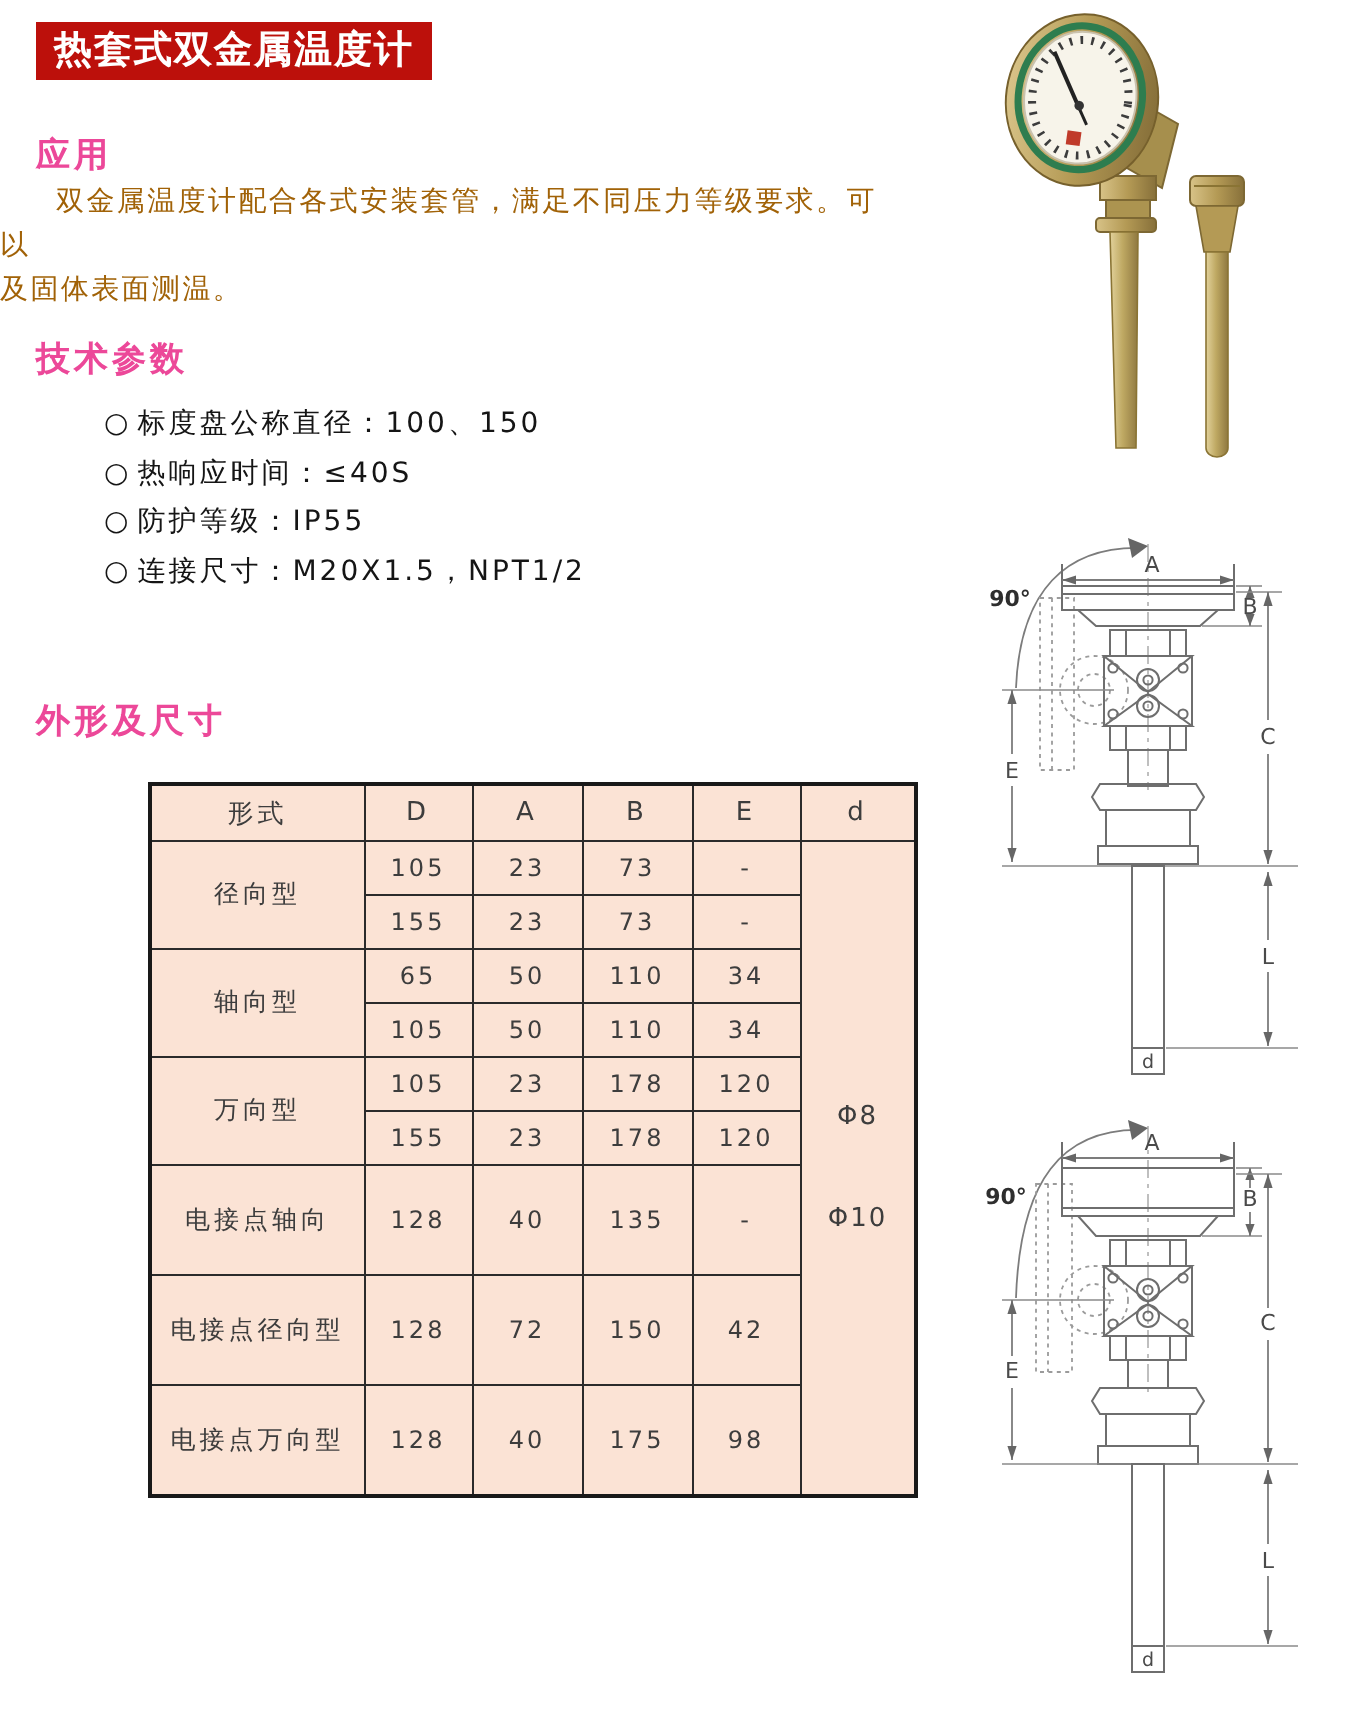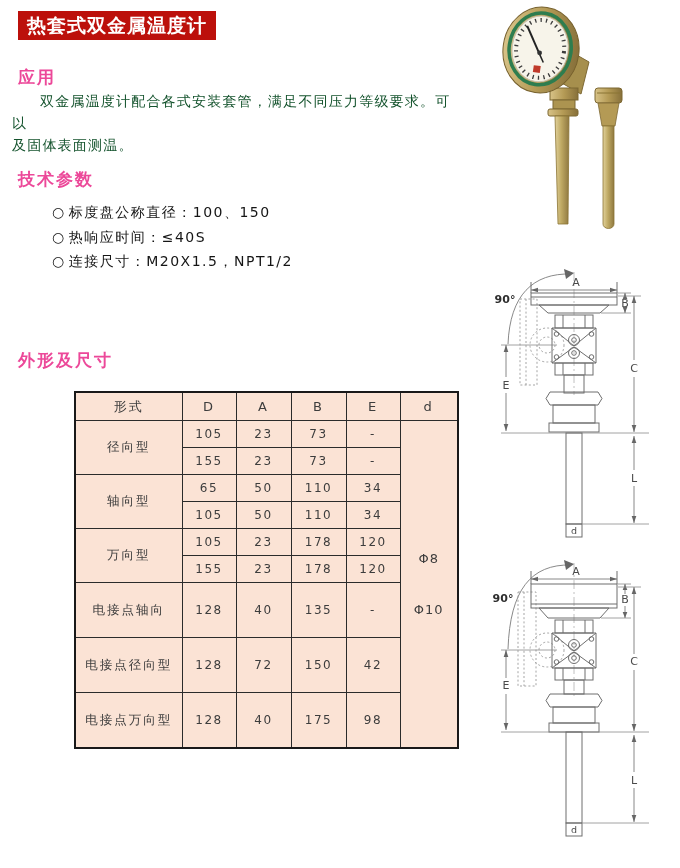--- a/index.html
+++ b/index.html
@@ -4,21 +4,21 @@
 <style>
   html,body{margin:0;padding:0;background:#ffffff;}
   .page{position:relative;width:680px;height:868px;background:#fff;overflow:hidden;
         font-family:"DejaVu Sans",sans-serif;border-radius:13px;}
   .title-bar{position:absolute;left:18px;top:11px;background:#bc100b;color:#fff;
         font-weight:bold;font-size:19px;line-height:29px;padding:0 9px;letter-spacing:1px;}
   .h{position:absolute;left:18px;margin:0;color:#ec4899;font-size:17px;font-weight:bold;letter-spacing:2px;}
   .app-h{top:66px;}
   .tech-h{top:168px;}
   .dim-h{top:349px;}
-  .para{position:absolute;left:12px;top:90px;width:448px;font-size:14px;color:#14532d;
+  .para{position:absolute;left:0;top:90px;width:448px;font-size:14px;color:#a16207;
         letter-spacing:1.2px;line-height:22px;}
   .pline.indent{text-indent:2em;}
   .params{position:absolute;left:52px;top:200px;font-size:14px;color:#151515;letter-spacing:1.5px;}
   .pitem{height:24.5px;line-height:24.5px;white-space:nowrap;}
   .bullet{margin-right:3px;}
   table.dims{position:absolute;left:26px;top:391px;width:383px;border-collapse:collapse;
         background:#fbe3d5;table-layout:fixed;font-size:12px;color:#3d3d3d;border:2px solid #191919;margin-left:48px;}
   .dims th,.dims td{border:1px solid #2b2b2b;text-align:center;padding:0;font-weight:normal;letter-spacing:1.5px;}
   .dims th{height:27px;font-size:13px;letter-spacing:2px;}
   .dims tr.r td{height:26px;}
@@ -87,20 +87,21 @@
   <h2 class="h app-h">应用</h2>
   <div class="para">
     <div class="pline indent">双金属温度计配合各式安装套管，满足不同压力等级要求。可以</div>
     <div class="pline">及固体表面测温。</div>
   </div>
 
   <h2 class="h tech-h">技术参数</h2>
   <div class="params">
     <div class="pitem"><span class="bullet">○</span><span>标度盘公称直径：100、150</span></div>
     <div class="pitem"><span class="bullet">○</span><span>热响应时间：≤40S</span></div>
+    <div class="pitem"><span class="bullet">○</span><span>防护等级：IP55</span></div>
     <div class="pitem"><span class="bullet">○</span><span>连接尺寸：M20X1.5，NPT1/2</span></div>
   </div>
 
   <h2 class="h dim-h">外形及尺寸</h2>
 
   <table class="dims">
     <colgroup>
         <col style="width:107px">
         <col style="width:54px">
         <col style="width:55px">

